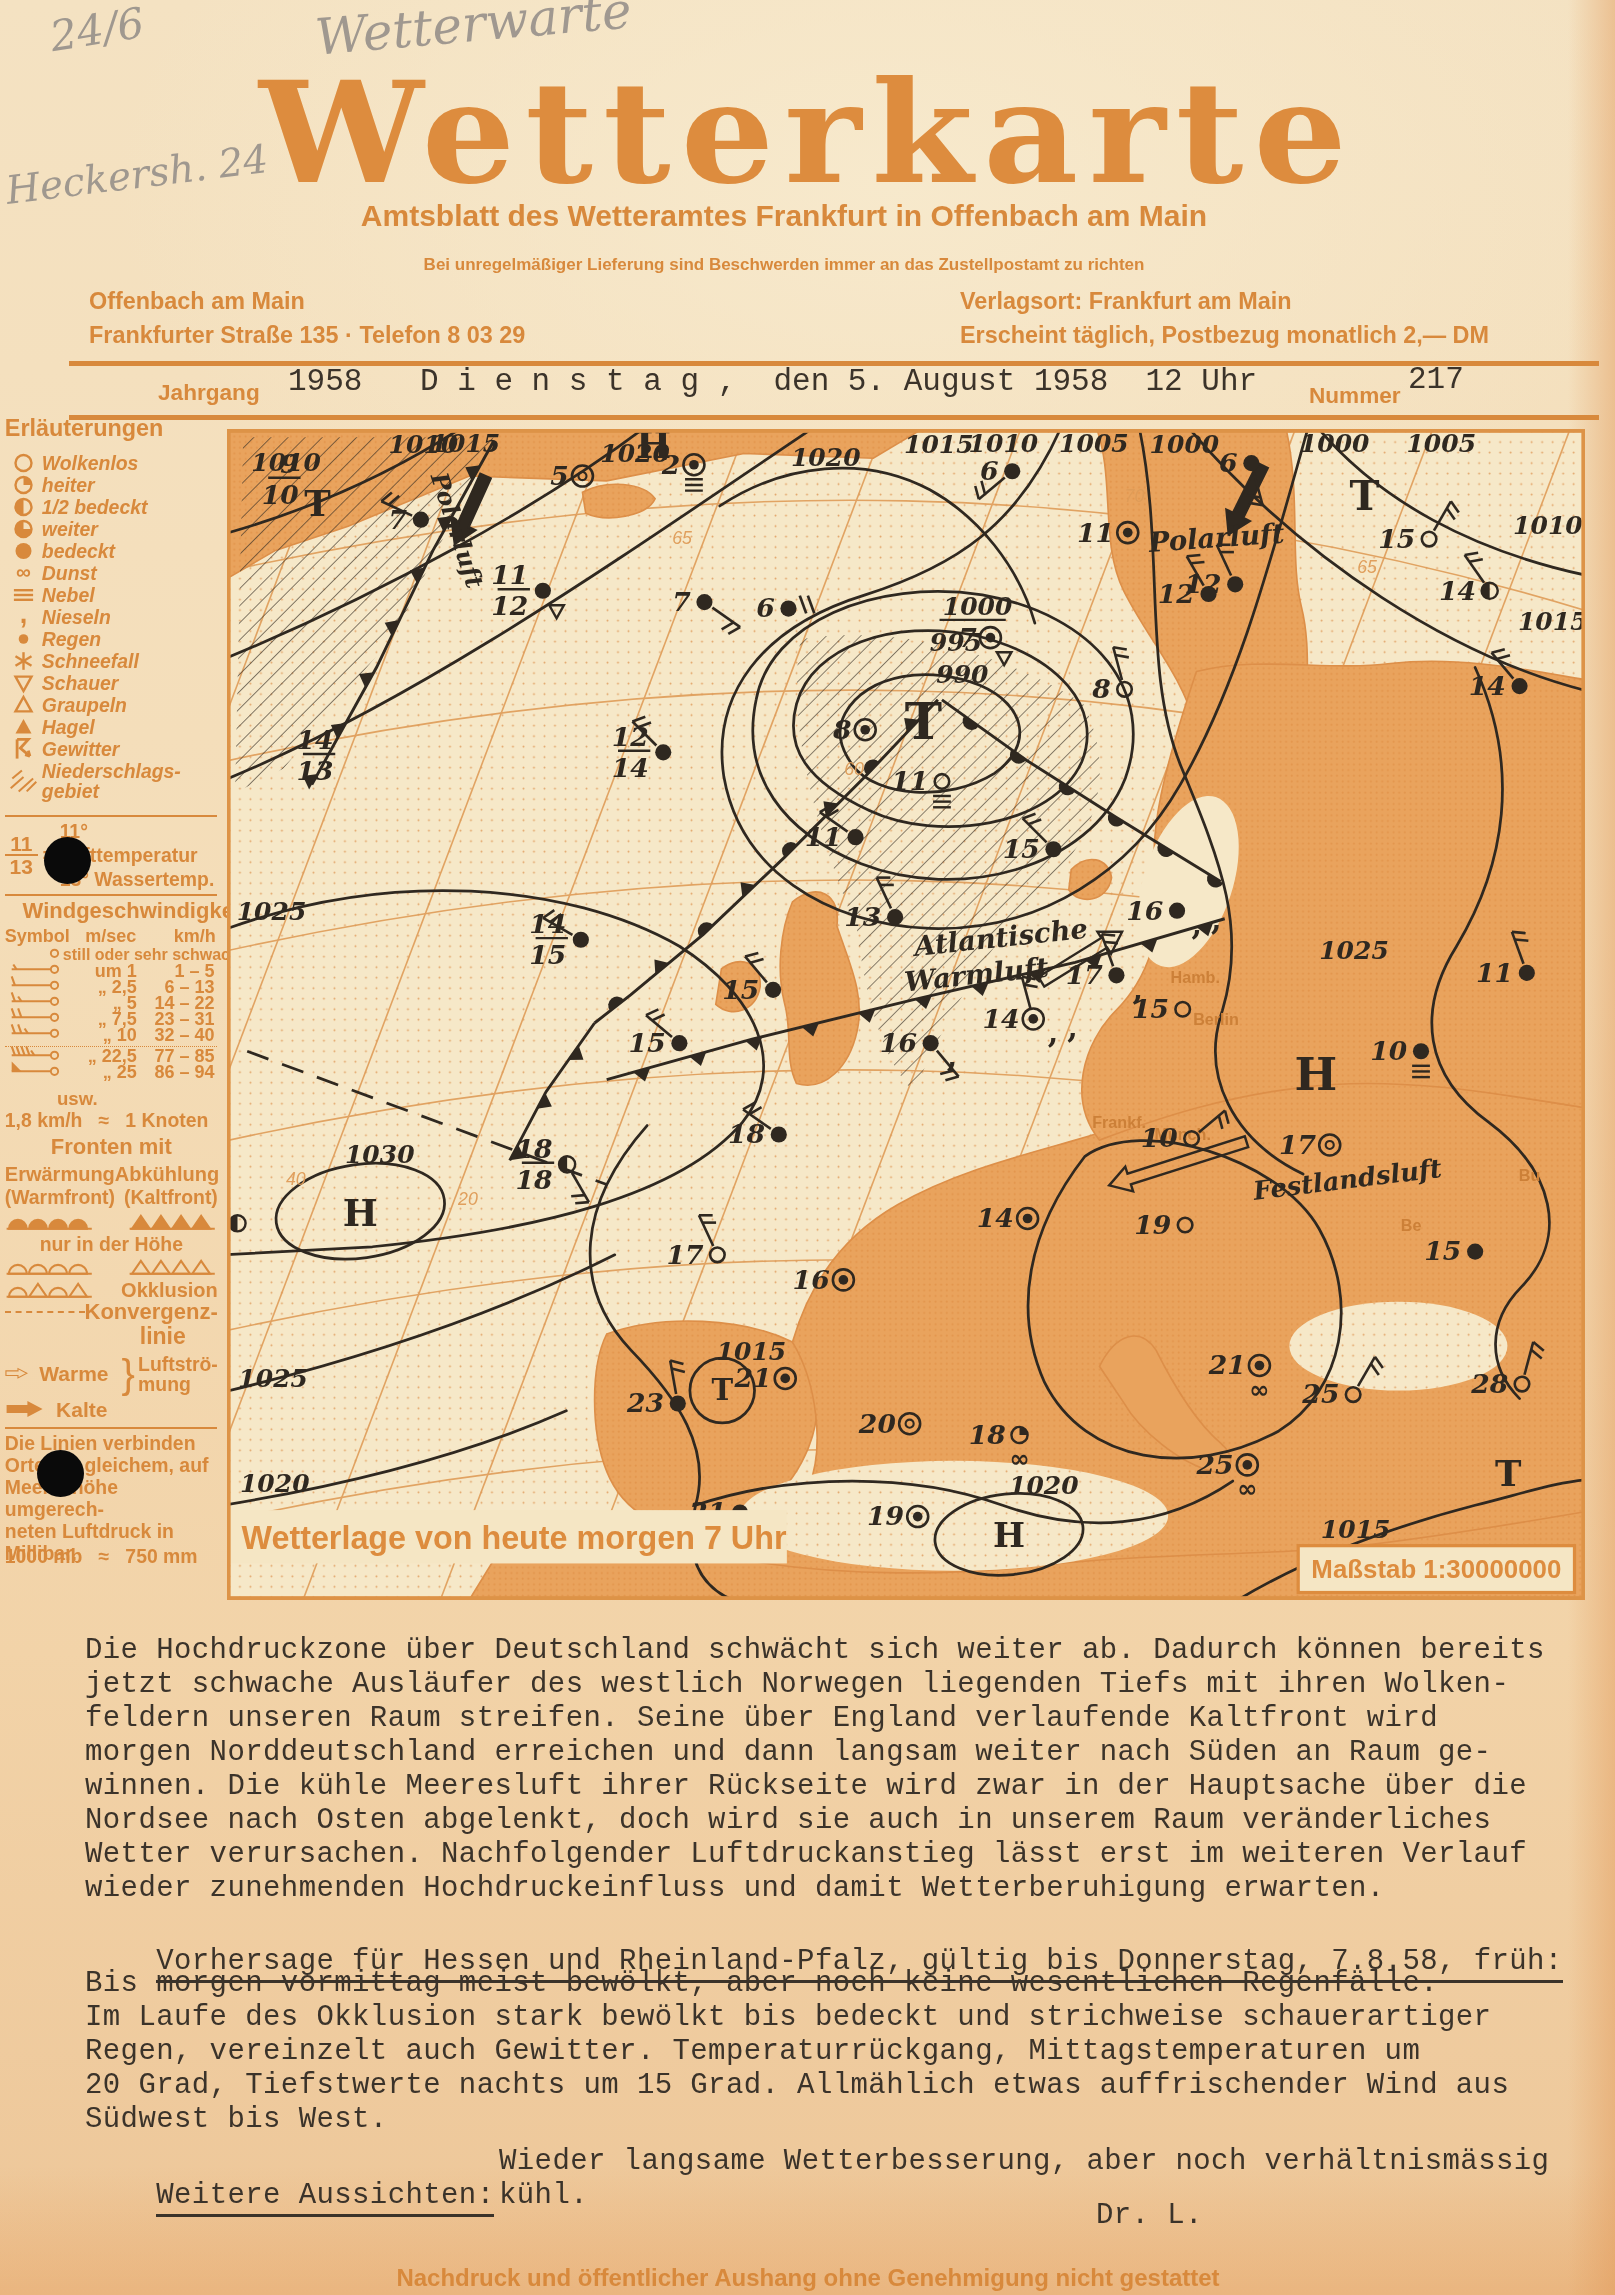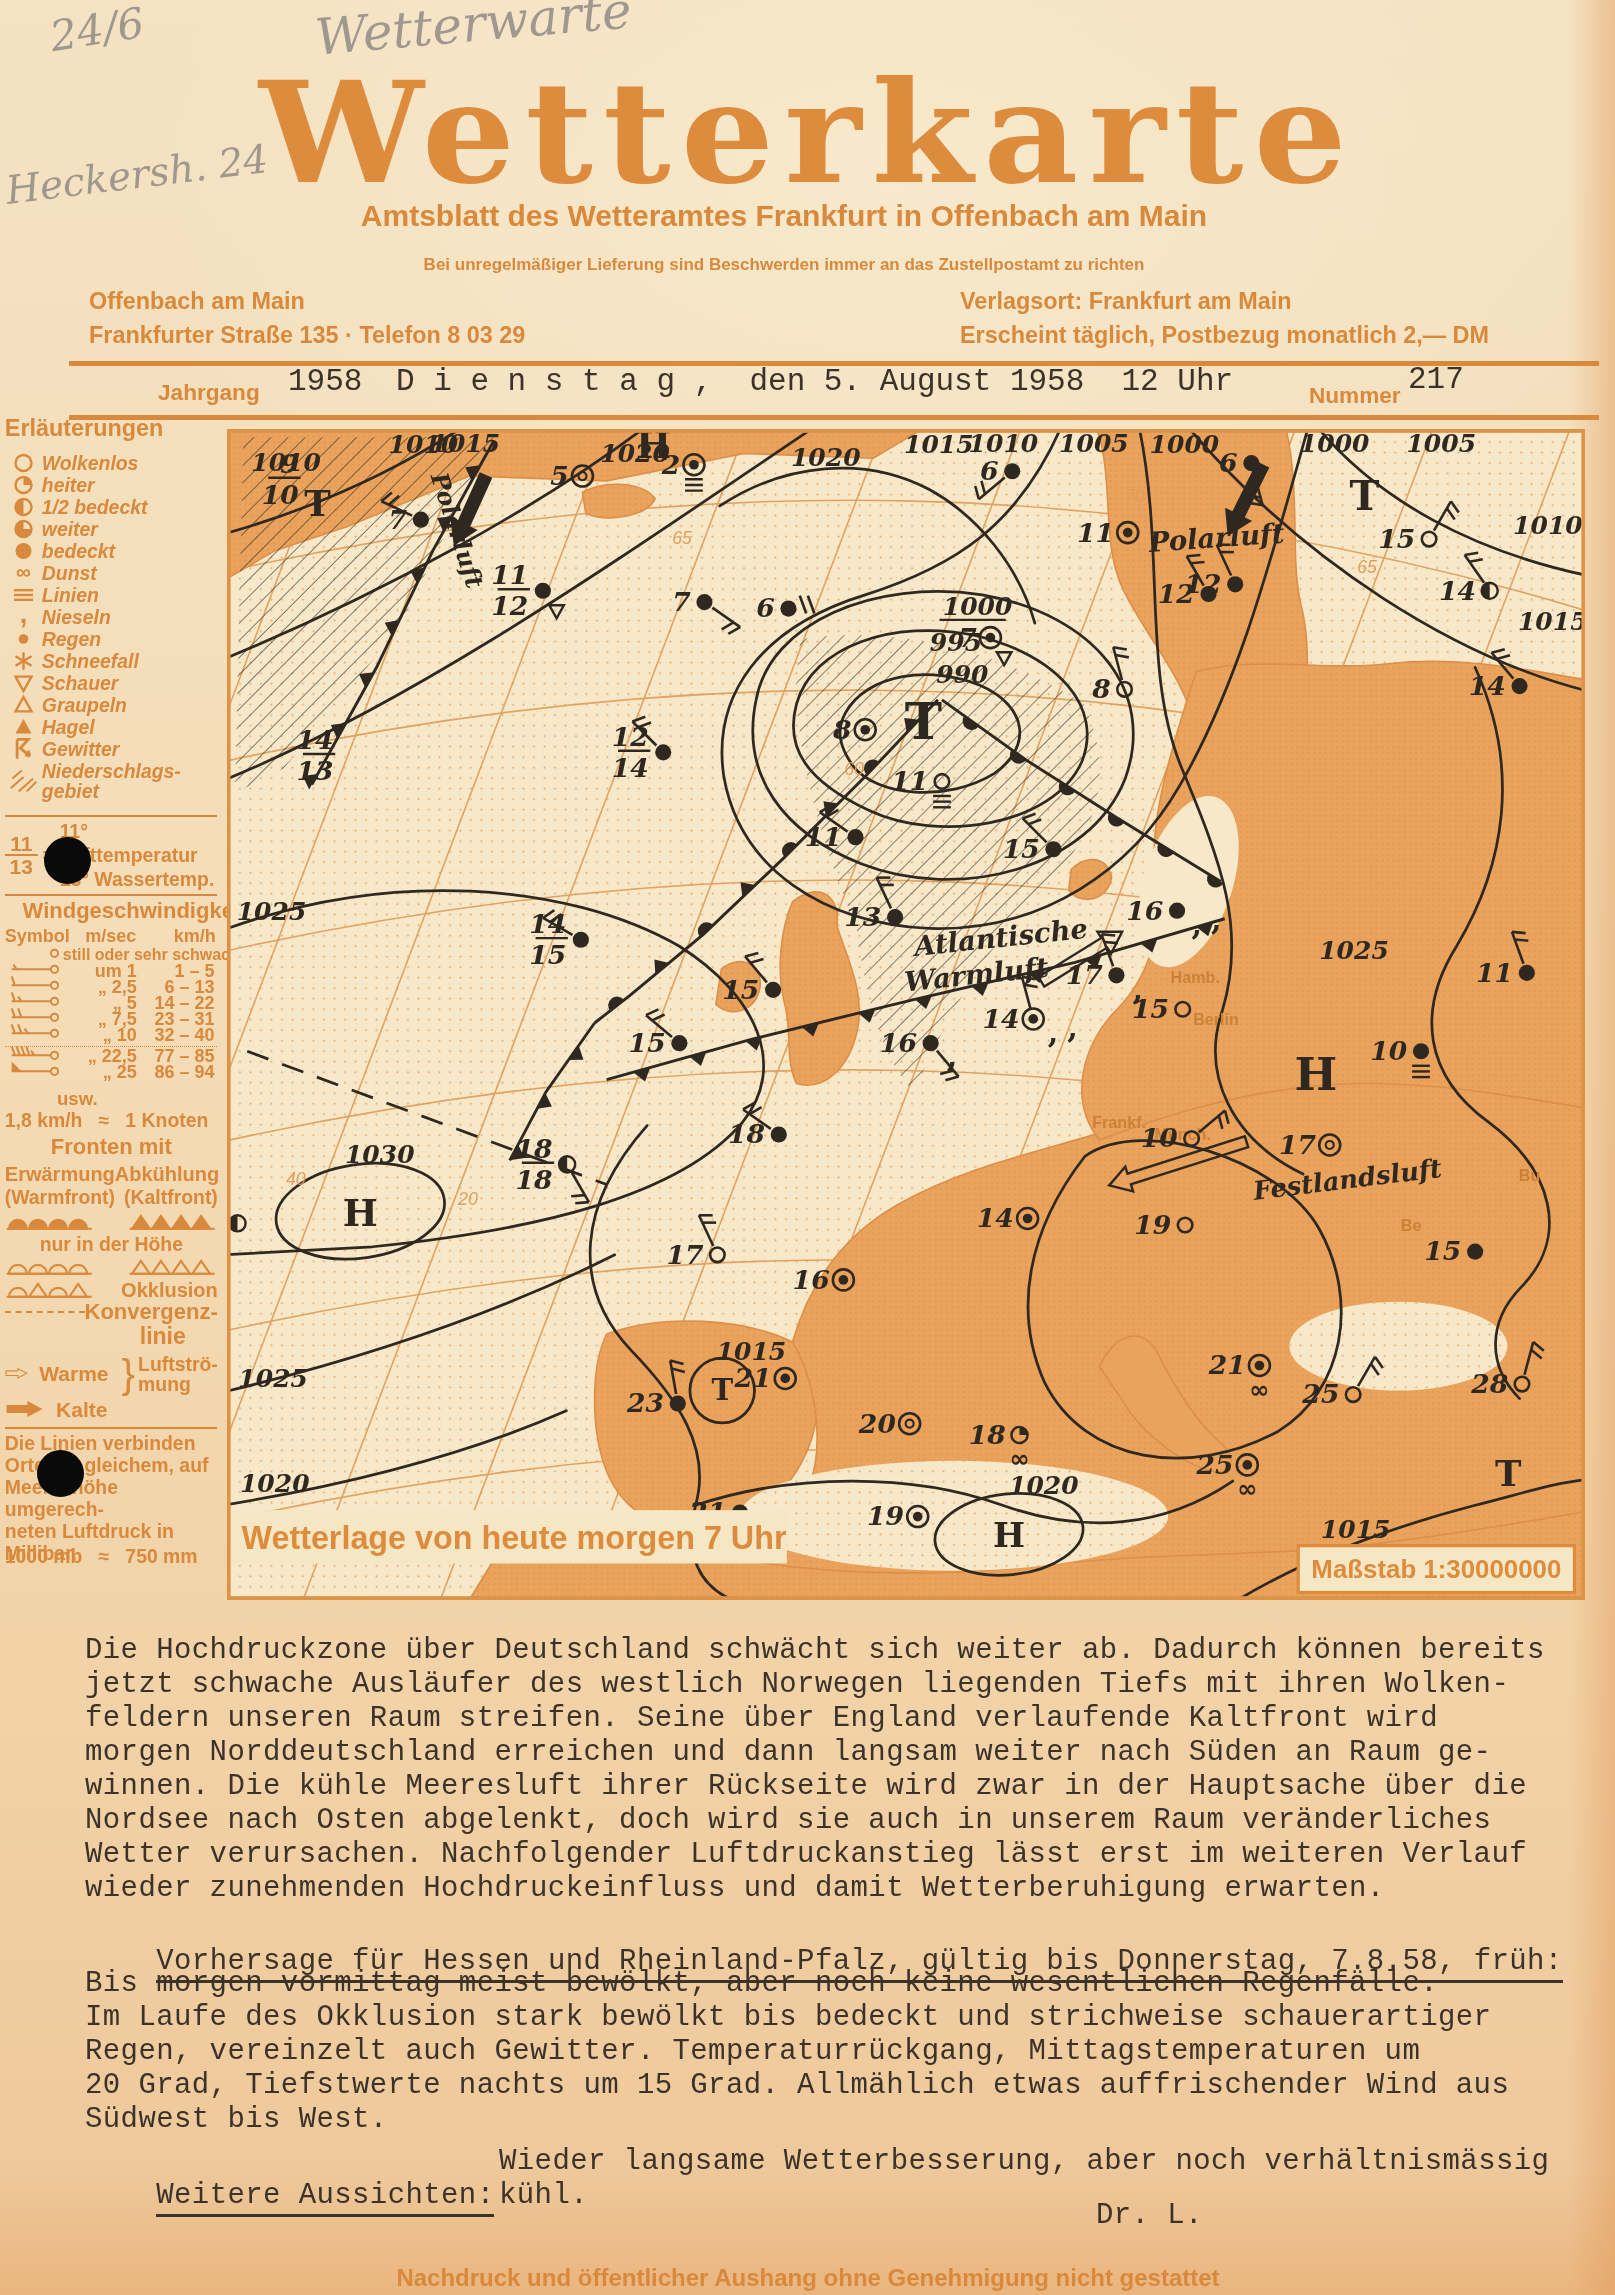--- a/index.html
+++ b/index.html
@@ -46,21 +46,21 @@
   <div class="abs bold-o" style="left:0;right:48px;top:199px;text-align:center;font-size:30px;">Amtsblatt des Wetteramtes Frankfurt in Offenbach am Main</div>
   <div class="abs bold-o" style="left:0;right:48px;top:255px;text-align:center;font-size:17px;">Bei unregelmäßiger Lieferung sind Beschwerden immer an das Zustellpostamt zu richten</div>
   <div class="abs bold-o" style="left:89px;top:288px;font-size:23.4px;">Offenbach am Main</div>
   <div class="abs bold-o" style="left:89px;top:322px;font-size:23.4px;">Frankfurter Straße 135 · Telefon 8 03 29</div>
   <div class="abs bold-o" style="left:960px;top:288px;font-size:23.4px;">Verlagsort: Frankfurt am Main</div>
   <div class="abs bold-o" style="left:960px;top:322px;font-size:23.4px;">Erscheint täglich, Postbezug monatlich 2,— DM</div>
 
   <div class="rule" style="top:361px;height:4.8px;"></div>
   <div class="abs bold-o" style="left:158px;top:380px;font-size:22.6px;">Jahrgang</div>
   <div class="abs mono" style="left:288px;top:364px;font-size:31px;">1958</div>
-  <div class="abs mono" style="left:396px;top:364px;font-size:31px;white-space:pre;">D i e n s t a g ,  den 5. August 1958  12 Uhr</div>
+  <div class="abs mono" style="left:420px;top:364px;font-size:31px;white-space:pre;">D i e n s t a g ,  den 5. August 1958  12 Uhr</div>
   <div class="abs bold-o" style="left:1309px;top:383px;font-size:22.6px;">Nummer</div>
   <div class="abs mono" style="left:1408px;top:362px;font-size:31px;">217</div>
   <div class="rule" style="top:415px;height:4.8px;"></div>
 
   <div class="side" style="left:4.8px;top:415px;font-size:23.4px;">Erläuterungen</div>
   <div class="abs" id="legend-list" style="left:4.8px;top:452px;width:213px;color:#d8893c;font-weight:bold;">
       <div class="lrow">
         <span class="licon">
           <svg width="29" height="24" viewBox="0 0 36 30">
             <circle cx="18" cy="15" r="10" fill="none" stroke="#d8893c" stroke-width="3"></circle>
@@ -114,21 +114,21 @@
       <div class="lrow">
         <span class="licon">
           <svg width="29" height="24" viewBox="0 0 36 30">
             <g stroke="#d8893c" stroke-width="3">
               <line x1="6" y1="9" x2="30" y2="9"></line>
               <line x1="6" y1="15" x2="30" y2="15"></line>
               <line x1="6" y1="21" x2="30" y2="21"></line>
             </g>
           </svg>
         </span>
-        <span class="llab">Linien</span>
+        <span class="llab">Nebel</span>
       </div>
       <div class="lrow">
         <span class="licon">
           <svg width="29" height="24" viewBox="0 0 36 30">
             <text x="18" y="22" font-size="34" font-weight="bold" fill="#d8893c" text-anchor="middle">,</text>
           </svg>
         </span>
         <span class="llab">Nieseln</span>
       </div>
       <div class="lrow">

